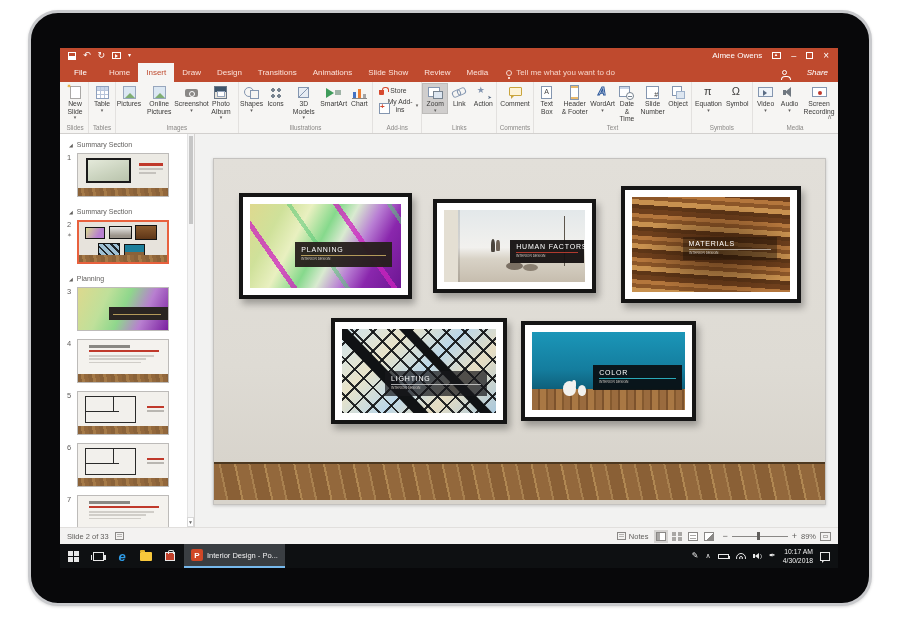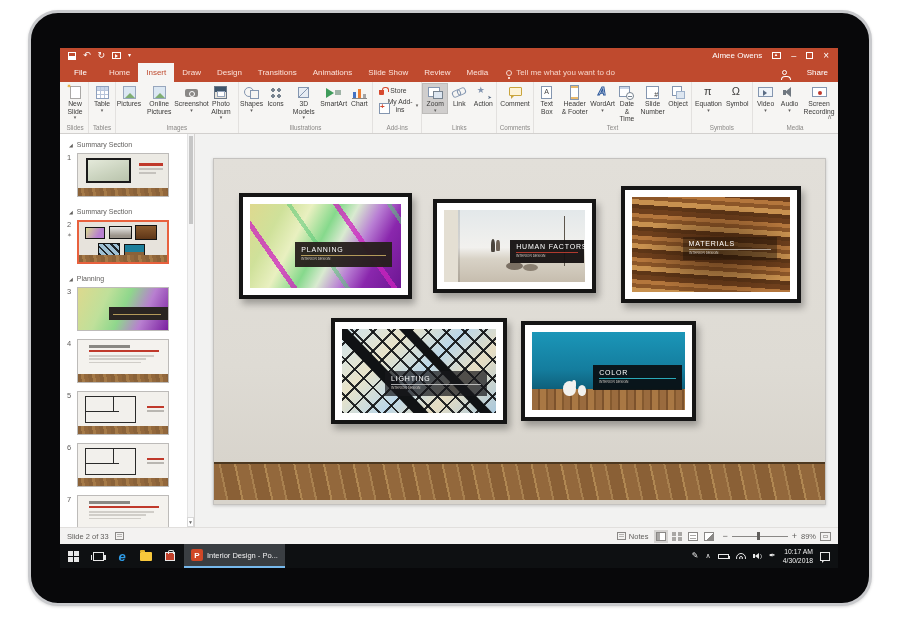--- a/index.html
+++ b/index.html
@@ -35,21 +35,21 @@
 
   
   .tabbar { height:19px; background:#bf4a2e; display:flex; align-items:stretch;
             color:#fbe2da; font-size:8px; flex:0 0 auto; }
   .rtab { padding:0 8px; display:flex; align-items:center; cursor:default; }
   .rtab.file { background:transparent; color:#fff; padding:0 14px; }
   .rtab.active { background:#f6f5f3; color:#bf4a2e; }
   .tellme { display:flex; align-items:center; gap:4px; margin-left:10px; color:#f6d4c9; }
   .bulb { width:6px; height:6px; border:1px solid #f6d4c9; border-radius:50%; position:relative; }
   .bulb::after { content:''; position:absolute; left:1px; top:6px; width:2px; height:2px; background:#f6d4c9; }
-  .share { margin-left:auto; display:flex; align-items:center; gap:20px; padding-right:10px; color:#fff; }
+  .share { margin-left:auto; display:flex; align-items:center; gap:20px; padding-right:10px; color:#fff;font-style:italic; }
   .person { width:5px; height:5px; border:1px solid #fff; border-radius:50%; position:relative; }
   .person::after { content:''; position:absolute; left:-2px; top:5px; width:8px; height:3px;
                    border:1px solid #fff; border-bottom:none; border-radius:4px 4px 0 0; }
 
   
   .ribbon { height:52px; background:#f6f5f3; border-bottom:1px solid #d2d0ce;
             display:flex; align-items:stretch; position:relative; flex:0 0 auto; padding-left:2px; }
   .rgroup { display:flex; flex-direction:column; border-right:1px solid #e3e1df; padding:2px 1px 0; }
   .rbtns { display:flex; align-items:flex-start; flex:1; }
   .rglabel { height:10px; text-align:center; font-size:6.3px; color:#8a8886; line-height:9px; }

